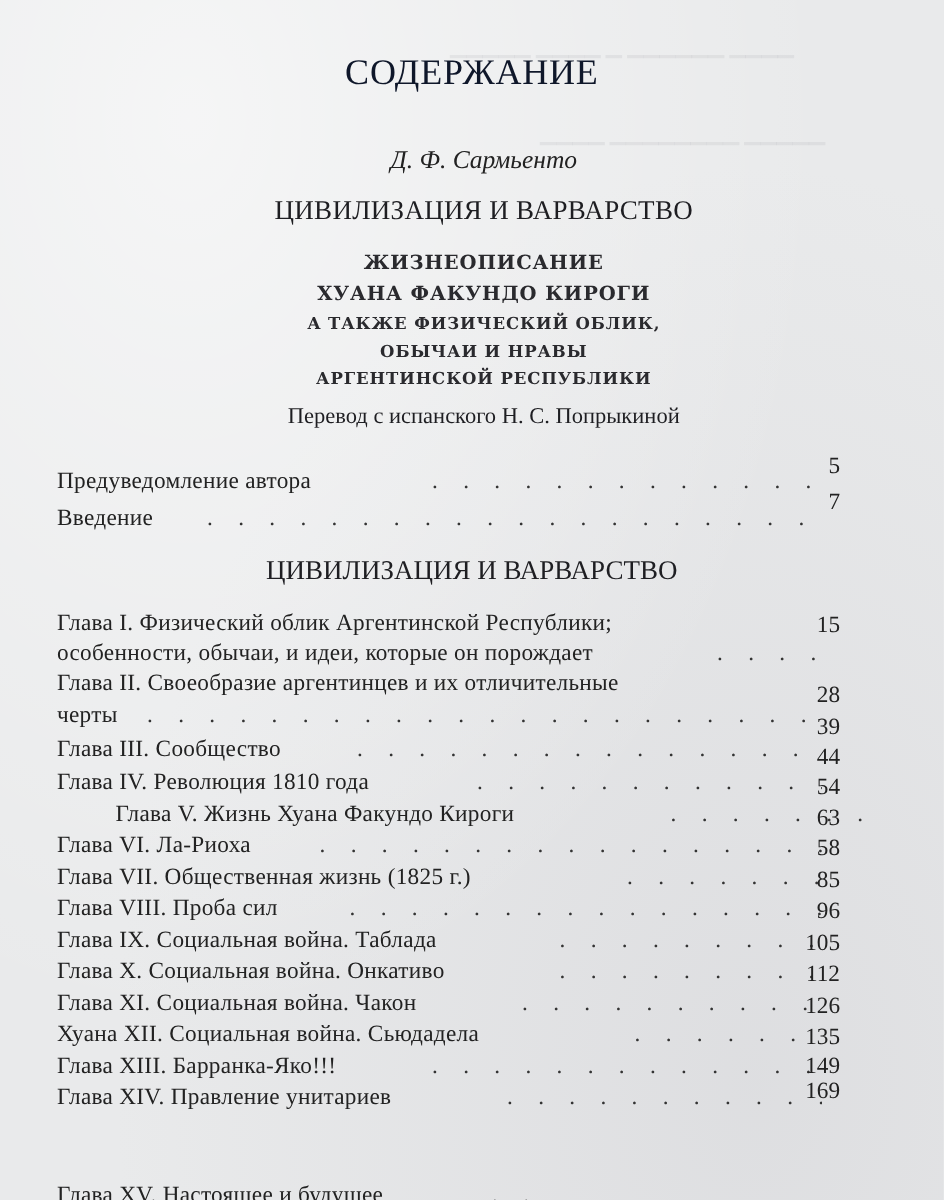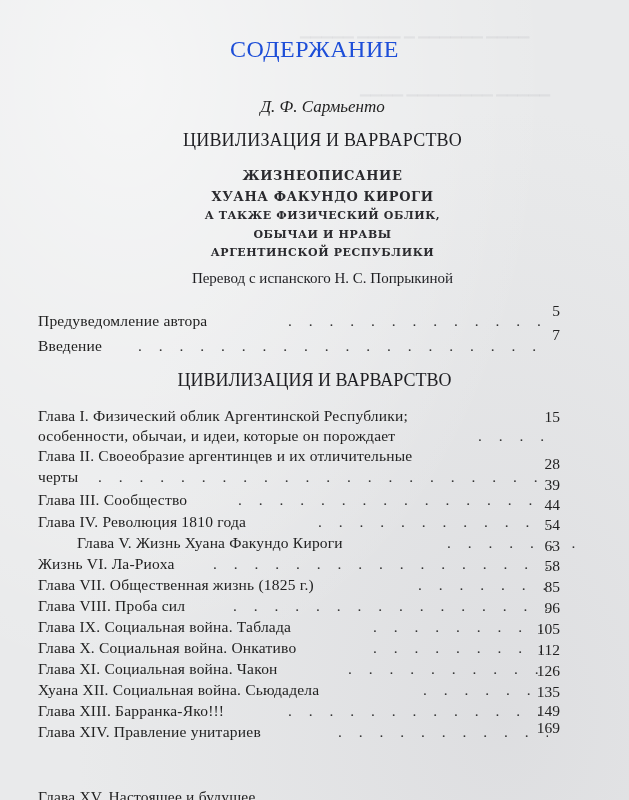--- a/index.html
+++ b/index.html
@@ -29,21 +29,21 @@
       left: 0;
       width: 629px;
       text-align: center;
       white-space: nowrap;
     }
     .title {
       top: 36px;
       font-family: "Liberation Serif", serif;
       font-size: 24px;
       letter-spacing: 0.5px;
-      color: #1d4ed8;
+      color: #0f172a;
     }
     .author {
       top: 97px;
       font-family: "Liberation Serif", serif;
       font-style: italic;
       font-size: 17px;
       color: #222;
       left: 8px;
     }
     .book-title {
@@ -177,21 +177,21 @@
   </div>
   <div class="page-num" style="top:516px;">54</div>
 
   <div class="toc-row" style="top:534px;margin-left:39px;">
     <span class="label">Глава V. Жизнь Хуана Факундо Кироги</span>
     <span class="leader" style="right:10px;left:370px;overflow:hidden;">. . . . . . . . . . . . . . . . . . . . . . . . . .</span>
   </div>
   <div class="page-num" style="top:537px;">63</div>
 
   <div class="toc-row" style="top:555px;">
-    <span class="label">Жизнь VI. Ла-Риоха</span>
+    <span class="label">Глава VI. Ла-Риоха</span>
     <span class="leader" style="right:10px;left:175px;overflow:hidden;">. . . . . . . . . . . . . . . . . . . . . . . . . .</span>
   </div>
   <div class="page-num" style="top:557px;">58</div>
 
   <div class="toc-row" style="top:576px;">
     <span class="label">Глава VII. Общественная жизнь (1825 г.)</span>
     <span class="leader" style="right:10px;left:380px;overflow:hidden;">. . . . . . . . . . . . . . . . . . . . . . . . . .</span>
   </div>
   <div class="page-num" style="top:578px;">85</div>
 

